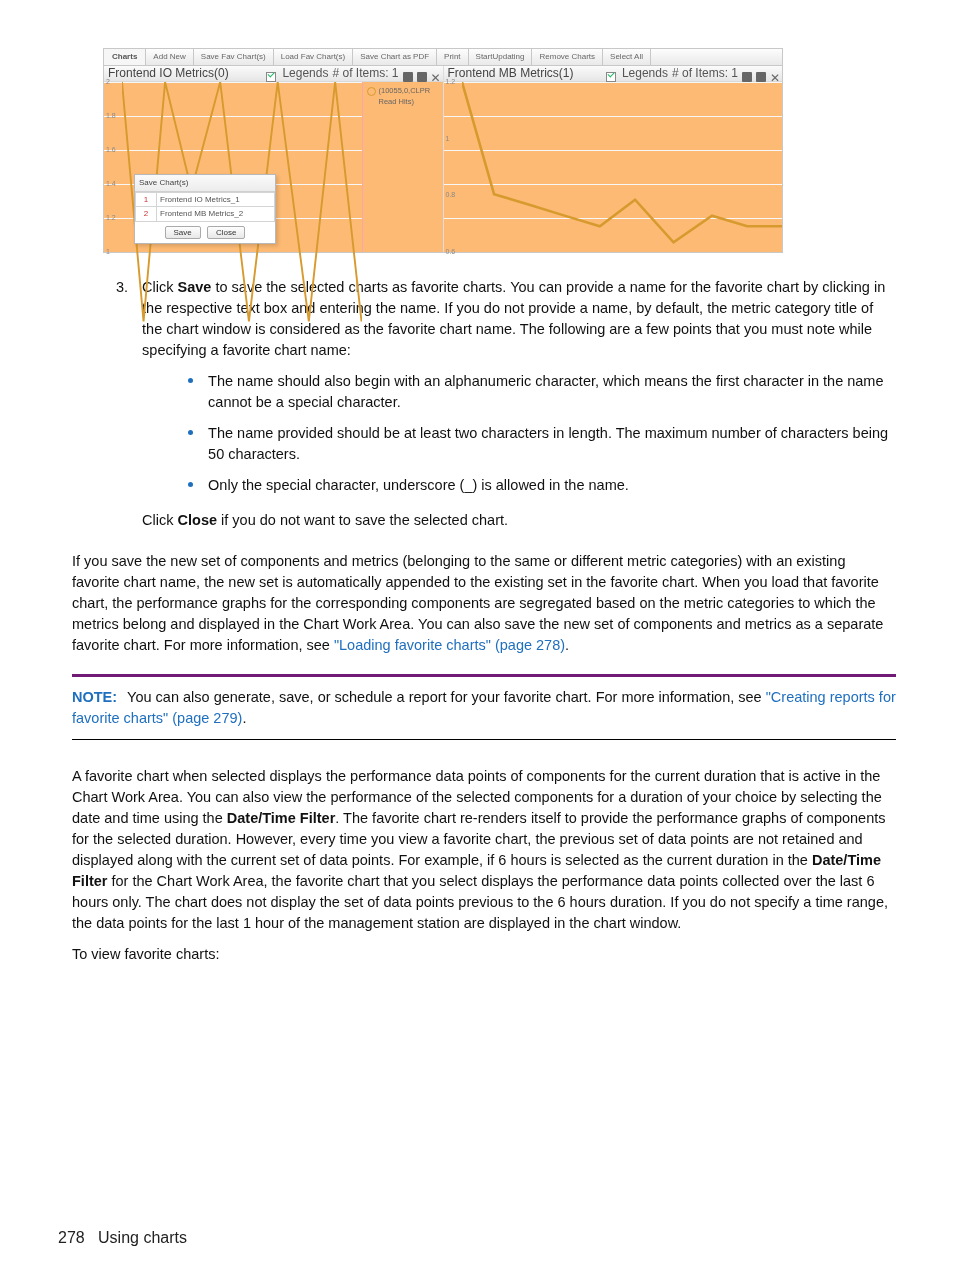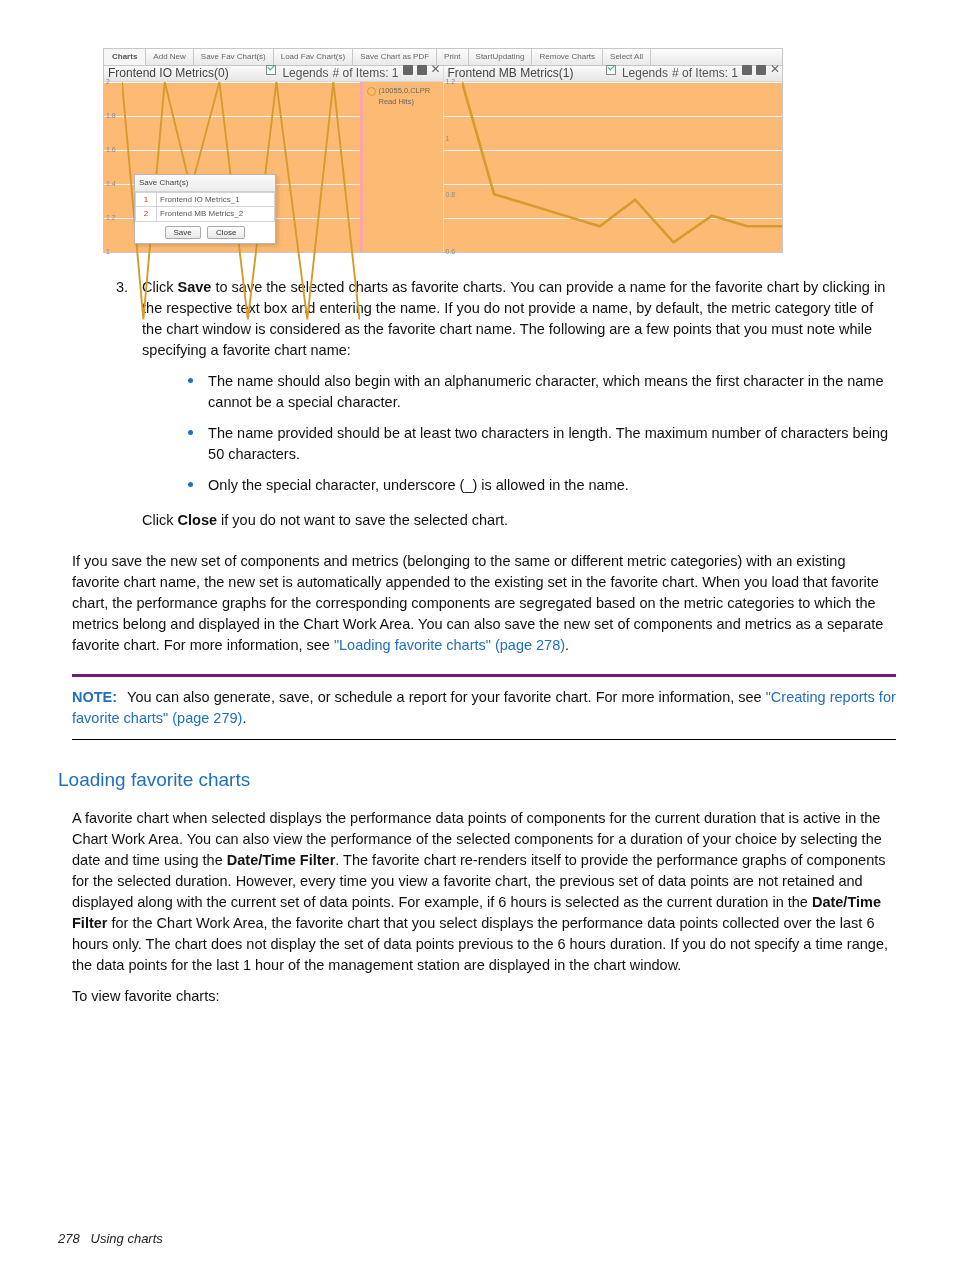--- a/index.html
+++ b/index.html
@@ -64,21 +64,21 @@
     height: 15px;
     padding: 0 4px;
     display: flex;
     align-items: center;
     background: linear-gradient(#fbfbfb,#eoeoe0);
     background: linear-gradient(#fbfbfb,#e6e6e6);
     border-bottom: 1px solid #d8d8d8;
     font-size: 12px;
   }
   .chart-head .title { flex: 1; color: #444; }
-  .chart-head .right { display:flex; align-items:flex-start; gap:4px; }
+  .chart-head .right { display:flex; align-items:flex-end; gap:4px; }
   .chk {
     display:inline-block; width:8px; height:8px; border:1px solid #888;
     position: relative; margin-right:2px; background:#fff;
   }
   .chk.on::after {
     content:""; position:absolute; left:1px; top:-1px; width:5px; height:3px;
     border-left:1.5px solid #2b6; border-bottom:1.5px solid #2b6;
     transform: rotate(-45deg);
   }
   .mini-ico {
@@ -94,21 +94,21 @@
     flex: 1;
     position: relative;
     background: repeating-linear-gradient(to bottom, #f7f7f7 0, #f7f7f7 1px, transparent 1px, transparent 34px);
   }
   .y-ticks { position:absolute; left:0; top:0; bottom:0; width:18px; }
   .y-ticks span { position:absolute; left:2px; font-size:7px; color:#8a8a8a; transform:translateY(-50%); }
   .line-svg { position:absolute; left:18px; right:0; top:0; bottom:0; }
   .legend-col {
     width: 72px;
     padding: 4px 4px 0 4px;
-    border-left: 3px solid #fca5a5;
+    border-left: 1px solid #fca5a5;
   }
   .legend-item { display:flex; align-items:flex-start; gap:3px; font-size:7.5px; color:#666; }
   .legend-swatch { width:7px; height:7px; border:1px solid #d79a2e; border-radius:50%; flex:0 0 auto; margin-top:1px; }
   
   .dlg {
     position:absolute;
     left: 30px; top: 108px;
     width: 140px;
     background:#fff;
     border:1px solid #b8b8b8;
@@ -155,21 +155,21 @@
   }
   .note-label { color:#1f6fbf; font-weight:bold; margin-right:10px; }
   h2.section {
     color:#1f6fbf;
     font-weight:400;
     font-size:19px;
     margin: 8px 0 14px -58px;
   }
   .footer {
     position:absolute; bottom:22px; left:58px;
-    font-size:13px; color:#222;font-style:italic;
+    font-size:16px; color:#222;
   }
 </style>
 </head>
 <body>
 
 <div class="page">
 
   <div class="screenshot-wrap">
     <div class="app">
 
@@ -292,23 +292,20 @@
   <div class="content-wide">
     <div class="para">
       <span>If you save the new set of components and metrics (belonging to the same or different metric categories) with an existing favorite chart name, the new set is automatically appended to the existing set in the favorite chart. When you load that favorite chart, the performance graphs for the corresponding components are segregated based on the metric categories to which the metrics belong and displayed in the Chart Work Area. You can also save the new set of components and metrics as a separate favorite chart. For more information, see </span><a class="link">"Loading favorite charts" (page 278)</a><span>.</span>
     </div>
 
     <div class="note-box">
       <span class="note-label">NOTE:</span><span>You can also generate, save, or schedule a report for your favorite chart. For more information, see </span><a class="link">"Creating reports for favorite charts" (page 279)</a><span>.</span>
     </div>
   </div>
 
-  <div class="content">
-    <h2 class="section">Loading favorite charts</h2>
-  </div>
   <div class="content-wide">
     <div class="para">
       <span>A favorite chart when selected displays the performance data points of components for the current duration that is active in the Chart Work Area. You can also view the performance of the selected components for a duration of your choice by selecting the date and time using the </span><strong class="b">Date/Time Filter</strong><span>. The favorite chart re-renders itself to provide the performance graphs of components for the selected duration. However, every time you view a favorite chart, the previous set of data points are not retained and displayed along with the current set of data points. For example, if 6 hours is selected as the current duration in the </span><strong class="b">Date/Time Filter</strong><span> for the Chart Work Area, the favorite chart that you select displays the performance data points collected over the last 6 hours only. The chart does not display the set of data points previous to the 6 hours duration. If you do not specify a time range, the data points for the last 1 hour of the management station are displayed in the chart window.</span>
     </div>
     <div class="para">To view favorite charts:</div>
   </div>
 
   <div class="footer">
     <span>278</span>&nbsp;&nbsp;&nbsp;<span>Using charts</span>
   </div>

